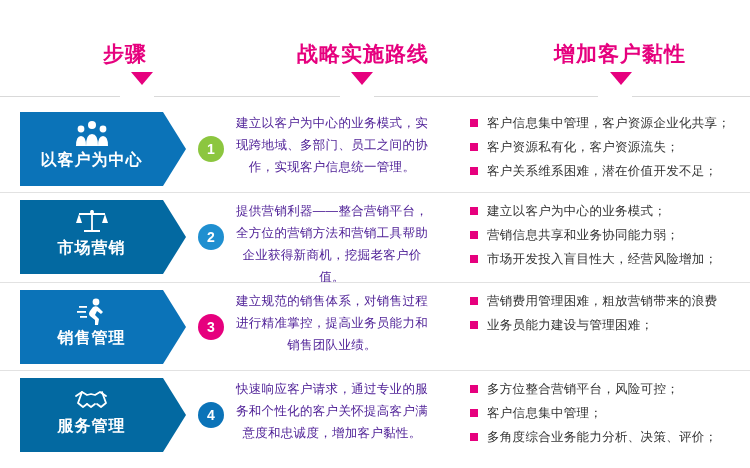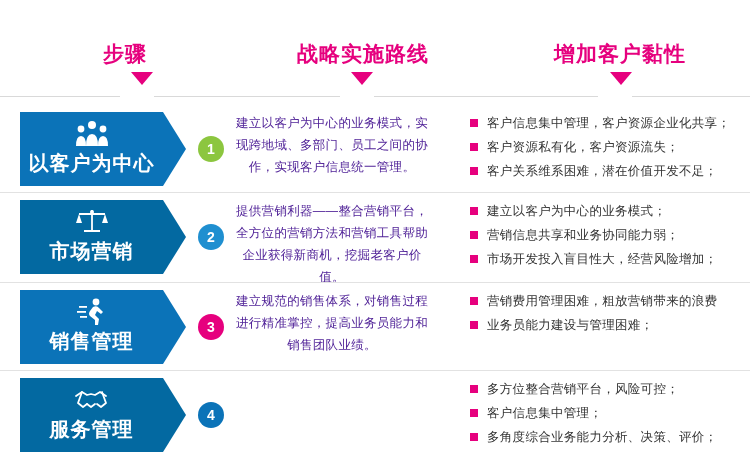--- a/index.html
+++ b/index.html
@@ -91,21 +91,21 @@
     height: 30px;
     line-height: 30px;
   }
   .arrow-icon svg { display: inline-block; vertical-align: middle; }
   .arrow-label {
     position: absolute;
     left: 0;
     top: 38px;
     width: 143px;
     text-align: center;
-    font-size: 20px;
+    font-size: 16px;
     font-weight: bold;
     letter-spacing: 1px;
     color: #ffffff;
   }
 
   
   .num-badge {
     position: absolute;
     left: 198px;
     top: 30px;
@@ -284,20 +284,21 @@
       <svg width="36" height="24" viewBox="0 0 36 24" fill="none" stroke="#ffffff" stroke-width="1.8" stroke-linecap="round" stroke-linejoin="round">
         <path d="M2 9 L8 5 l5 3 4 -1 4 1 5 -3 6 4"></path>
         <path d="M8 5 L4 16 l5 4 4 -3"></path>
         <path d="M28 5 L32 16 l-5 4 -4 -3"></path>
         <path d="M13 17 l4 3 4 -3"></path>
       </svg>
     </div>
     <div class="arrow-label">服务管理</div>
   </div>
   <div class="num-badge" style="background:#0b73b8">4</div>
+  <div class="mid-text">快速响应客户请求，通过专业的服务和个性化的客户关怀提高客户满意度和忠诚度，增加客户黏性。</div>
   <div class="bullets">
     <div class="bullet-row">
       <span class="bullet-sq"></span>
       <span>多方位整合营销平台，风险可控；</span>
     </div>
     <div class="bullet-row">
       <span class="bullet-sq"></span>
       <span>客户信息集中管理；</span>
     </div>
     <div class="bullet-row">

